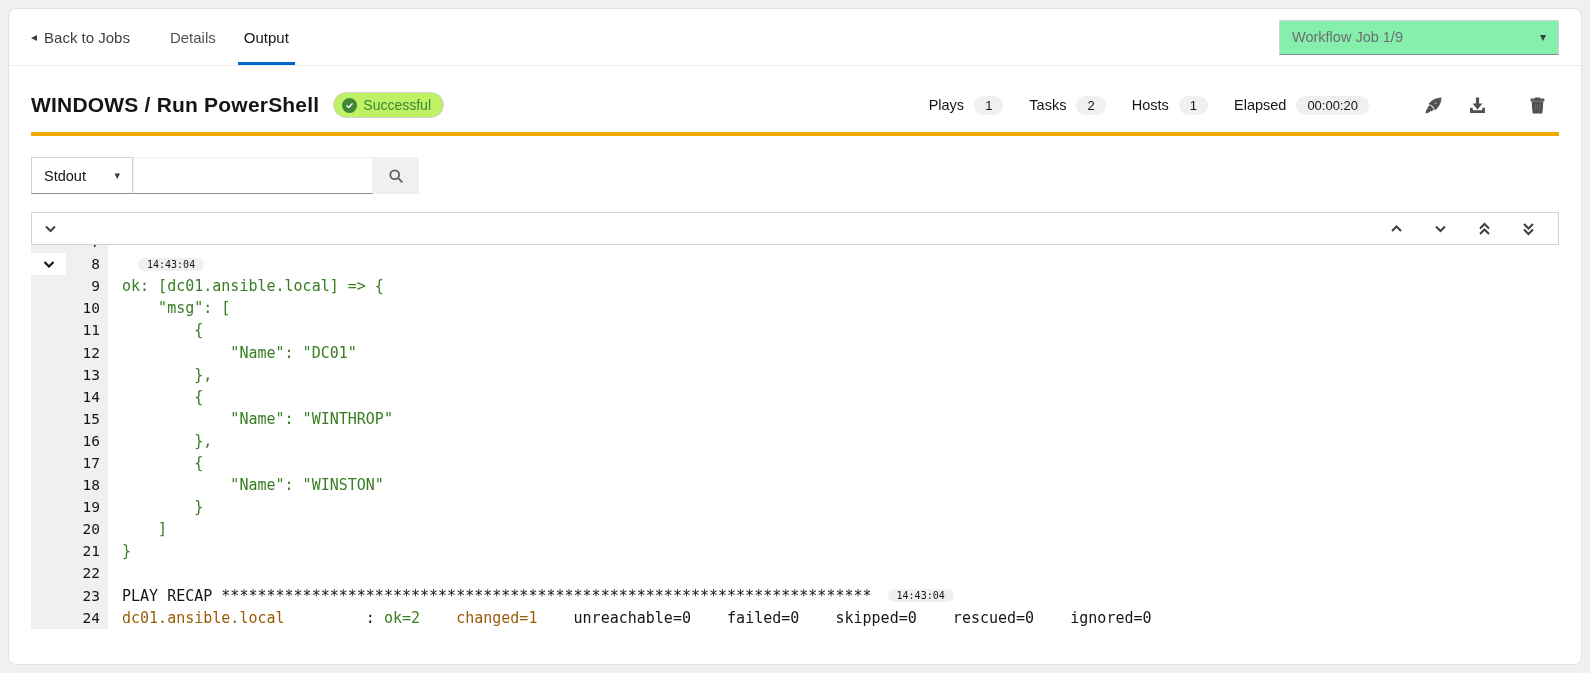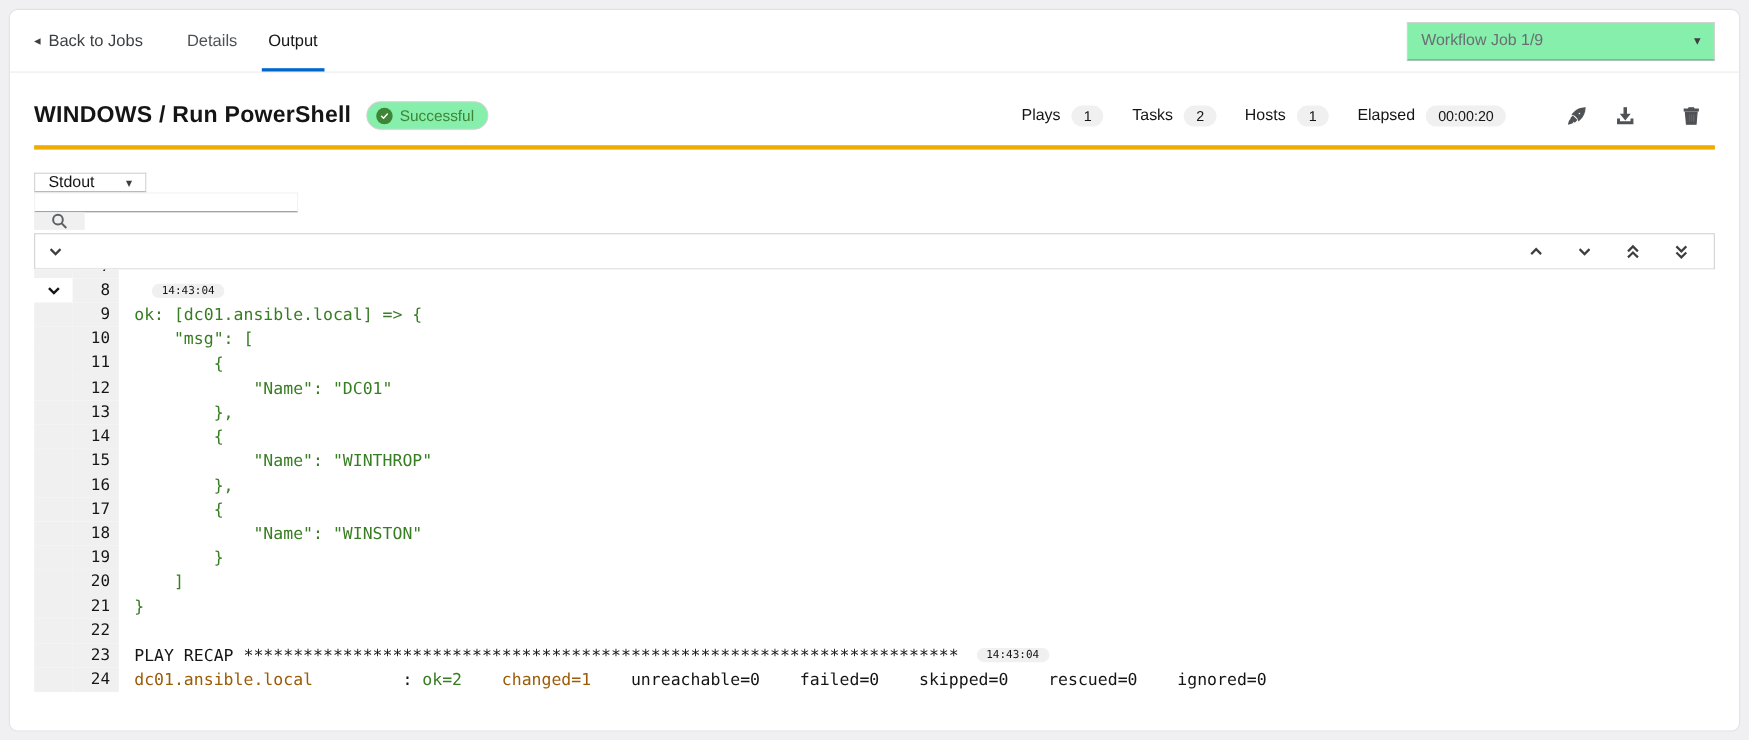--- a/index.html
+++ b/index.html
@@ -23,35 +23,35 @@
   .tab.active::after{content:"";position:absolute;left:8px;right:8px;bottom:0;height:3px;background:var(--blue);}
   .wf-select{margin-left:auto;align-self:center;width:280px;height:35px;border:1px solid var(--line);
              border-bottom-color:#8a8d90;display:flex;align-items:center;justify-content:space-between;
              padding:0 12px;color:#6a6e73;font-size:14.5px;cursor:pointer;background:#86efac;}
   .wf-caret{color:#3c3f42;font-size:12px;}
 
   
   .title-row{padding:26px 22px 14px;display:flex;align-items:center;}
   .job-title{font-size:21px;font-weight:bold;letter-spacing:.2px;}
   .status-badge{margin-left:14px;display:inline-flex;align-items:center;gap:6px;border:1px solid #d2d2d2;
-                border-radius:15px;padding:4px 12px 4px 8px;font-size:14px;color:var(--success);background:#86efac;}
+                border-radius:15px;padding:4px 12px 4px 8px;font-size:14px;color:var(--success);background:#bef264;}
   .check-circle{width:15px;height:15px;border-radius:50%;background:var(--success);display:inline-flex;
                 align-items:center;justify-content:center;}
   .check-circle svg{width:9px;height:9px;}
   .stats{margin-left:auto;display:flex;gap:26px;font-size:14.5px;color:var(--ink);}
   .stat{display:flex;align-items:center;gap:10px;}
   .pill{background:var(--soft);border-radius:11px;padding:2px 11px;font-size:13px;color:var(--ink);}
   .action-icons{display:flex;align-items:center;margin-left:16px;}
   .icon-btn{width:44px;height:24px;display:flex;align-items:center;justify-content:center;cursor:pointer;}
   .icon-btn svg{width:17px;height:17px;fill:#4f5255;stroke:#4f5255;}
 
   .orange-bar{height:4px;background:var(--accent);margin:0 22px;}
 
   
-  .search-row{margin:21px 22px 0;display:flex;align-items:stretch;height:37px;flex-direction:column;}
+  .search-row{margin:21px 22px 0;display:flex;align-items:stretch;height:37px;}
   .stdout-select{width:102px;border:1px solid var(--line);border-bottom-color:#8a8d90;display:flex;
                  align-items:center;justify-content:space-between;padding:0 12px;font-size:14.5px;
                  color:var(--ink);cursor:pointer;background:#fff;}
   .stdout-caret{font-size:11px;color:#3c3f42;}
   .search-input{width:240px;border:1px solid #f2f2f2;border-bottom:1px solid #8a8d90;outline:none;
                 padding:0 10px;font-size:14px;font-family:"Liberation Sans",sans-serif;}
   .search-btn{width:46px;background:var(--soft);display:flex;align-items:center;justify-content:center;
               cursor:pointer;border:none;}
   .search-btn svg{width:16px;height:16px;stroke:#5c5f63;fill:none;stroke-width:1.8;}
 

